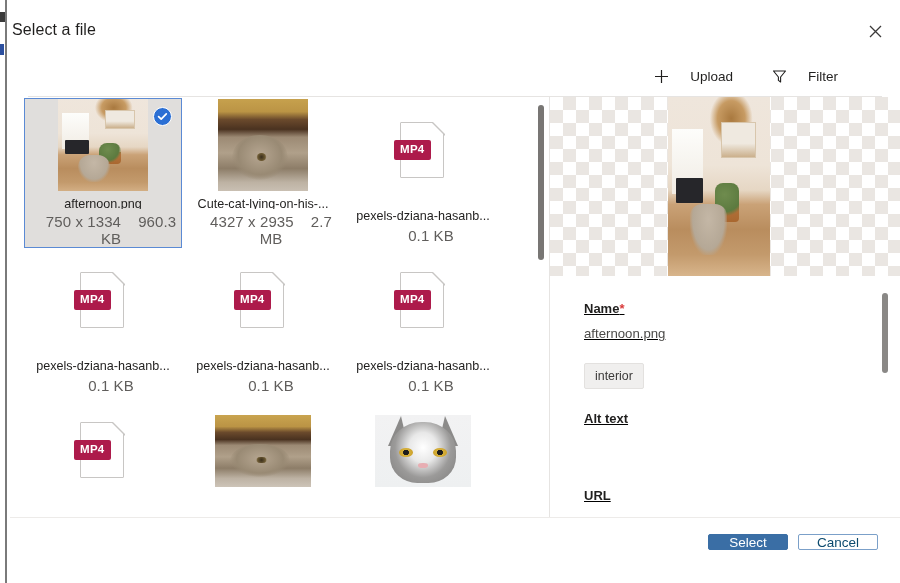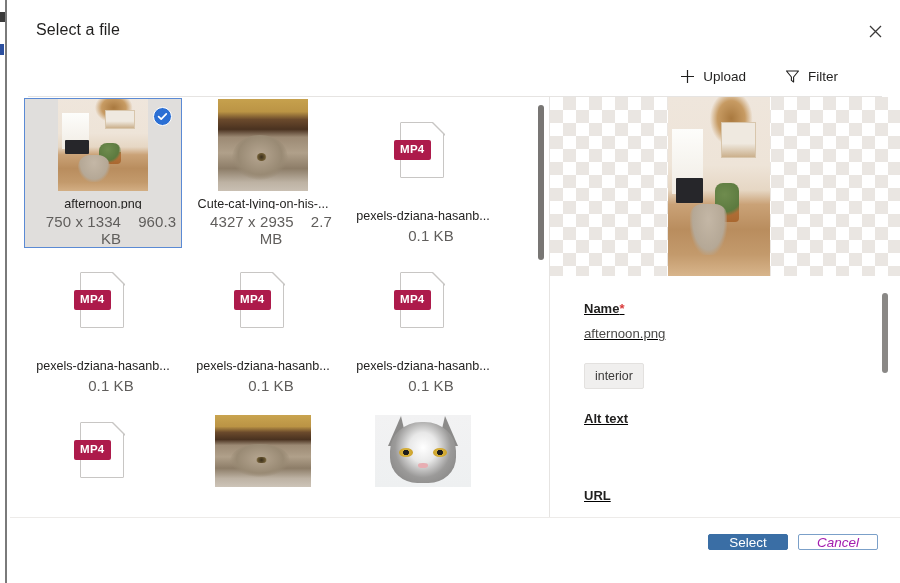--- a/index.html
+++ b/index.html
@@ -39,21 +39,21 @@
     background: #ffffff;
   }
 
   
   .dlg-header {
     position: relative;
     height: 62px;
   }
   .dlg-title {
     position: absolute;
-    left: 26px; top: 21px;
+    left: 2px; top: 21px;
     font-size: 16px;
     color: #201f1e;
     letter-spacing: .1px;
   }
   .close-btn {
     position: absolute;
     right: 8px; top: 15px;
     width: 34px; height: 32px;
     display: flex; align-items: center; justify-content: center;
     background: transparent; border: none; cursor: pointer;
@@ -66,21 +66,21 @@
     left: 0; top: 58px;
     width: 890px; height: 36px;
     display: flex;
     justify-content: flex-end;
     align-items: center;
     padding-right: 22px;
   }
   .cmd-item {
     display: flex;
     align-items: center;
-    gap: 7px;
+    gap: 20px;
     height: 34px;
     padding: 0 12px;
     background: transparent;
     border: none;
     cursor: pointer;
     color: #201f1e;
     font-size: 13.5px;
     font-family: "Liberation Sans", sans-serif;
     white-space: nowrap;
   }
@@ -320,23 +320,22 @@
     cursor: pointer;
     display: flex; align-items: center; justify-content: center;
   }
   .btn-primary {
     background: #3a6ea5;
     color: #ffffff;
     border: 1px solid #3a6ea5;
   }
   .btn-secondary {
     background: #ffffff;
-    color: #a21caf;
+    color: #0c4a6e;
     border: 1px solid #7ba0c9;
-    font-style: italic;
   }
 
   
   .photo-interior {
     width: 100%; height: 100%;
     background:
       radial-gradient(ellipse 30% 22% at 62% 12%, #a9793f 0%, #c79b63 45%, rgba(199,155,99,0) 70%),
       linear-gradient(to bottom,
         #efe6dc 0%, #eee4d8 38%, #e6d7c4 52%, #caa277 60%,
         #b98d5e 74%, #c39a6c 88%, #d8b58c 100%),

